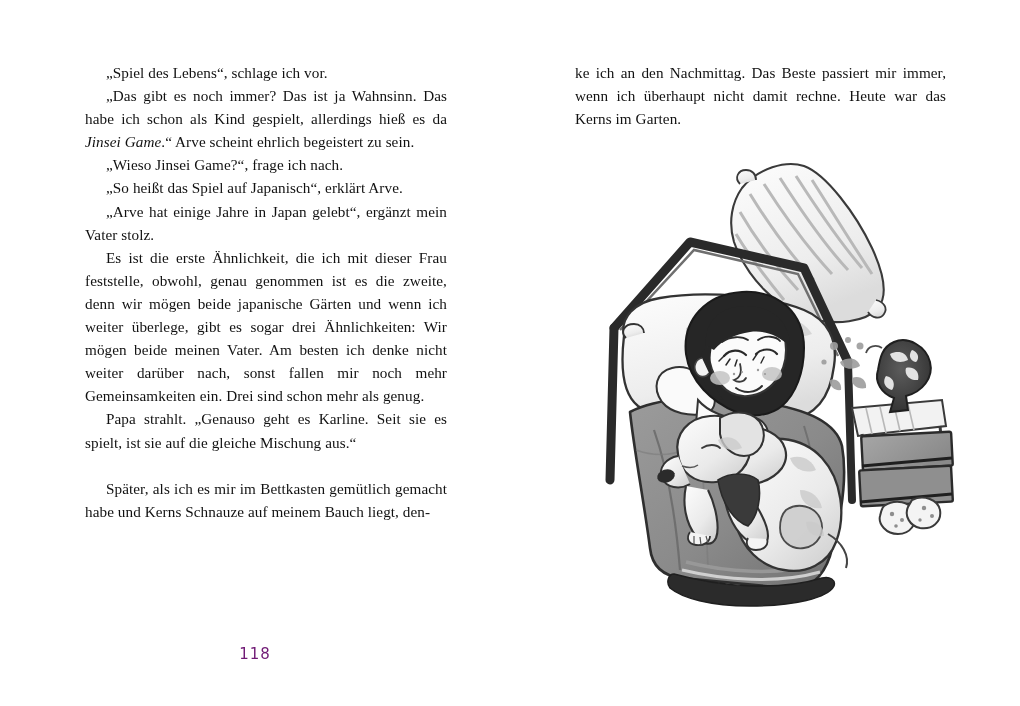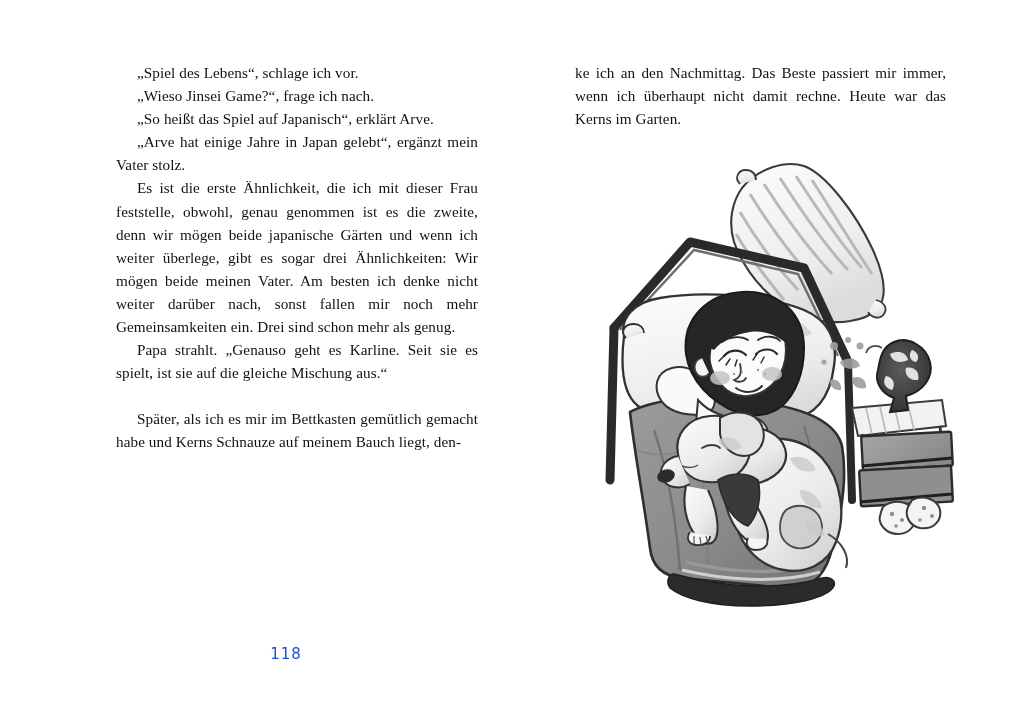--- a/index.html
+++ b/index.html
@@ -21,21 +21,20 @@
     background: #ffffff;
   }
 
   
   .page-left {
     position: absolute;
     left: 0;
     top: 0;
     width: 510px;
     height: 699px;
-    margin-left: 31px;
   }
   .col-left {
     position: absolute;
     left: 85px;
     top: 61px;
     width: 362px;
   }
   .page-right {
     position: absolute;
     left: 510px;
@@ -73,21 +72,21 @@
 
   .folio {
     position: absolute;
     left: 0;
     top: 645px;
     width: 510px;
     text-align: center;
     font-family: "DejaVu Sans", "Liberation Sans", sans-serif;
     font-size: 15px;
     letter-spacing: 0.06em;
-    color: #1d4ed8;
+    color: #701a75;
   }
 
   
   .illus-wrap {
     position: absolute;
     left: 80px;   
     top: 150px;
     width: 375px;
     height: 465px;
   }
@@ -100,20 +99,21 @@
 </head>
 <body>
 
 <div class="spread">
 
   <div class="page-left">
     <div class="col-left">
 
       <p class="bodytext">„Spiel des Lebens“, schlage ich vor.</p>
 
+      <p class="bodytext"><span>„Das gibt es noch immer? Das ist ja Wahnsinn. Das habe ich schon als Kind gespielt, allerdings hieß es da </span><span class="ital">Jinsei Game</span><span>.“ Arve scheint ehrlich begeistert zu sein.</span></p>
 
       <p class="bodytext">„Wieso Jinsei Game?“, frage ich nach.</p>
       <p class="bodytext">„So heißt das Spiel auf Japanisch“, erklärt Arve.</p>
       <p class="bodytext">„Arve hat einige Jahre in Japan gelebt“, ergänzt mein Vater stolz.</p>
       <p class="bodytext">Es ist die erste Ähnlichkeit, die ich mit dieser Frau feststelle, obwohl, genau genommen ist es die zweite, denn wir mögen beide japanische Gärten und wenn ich weiter überlege, gibt es sogar drei Ähnlichkeiten: Wir mögen beide meinen Vater. Am besten ich denke nicht weiter darüber nach, sonst fallen mir noch mehr Gemeinsamkeiten ein. Drei sind schon mehr als genug.</p>
       <p class="bodytext">Papa strahlt. „Genauso geht es Karline. Seit sie es spielt, ist sie auf die gleiche Mischung aus.“</p>
 
       <div class="para-gap"></div>
 
       <p class="bodytext">Später, als ich es mir im Bettkasten gemütlich gemacht habe und Kerns Schnauze auf meinem Bauch liegt, den-</p>

